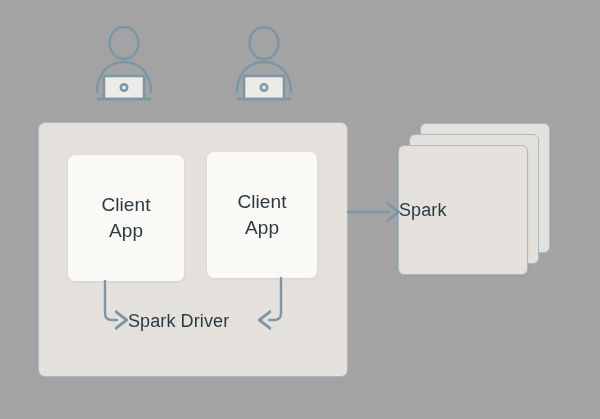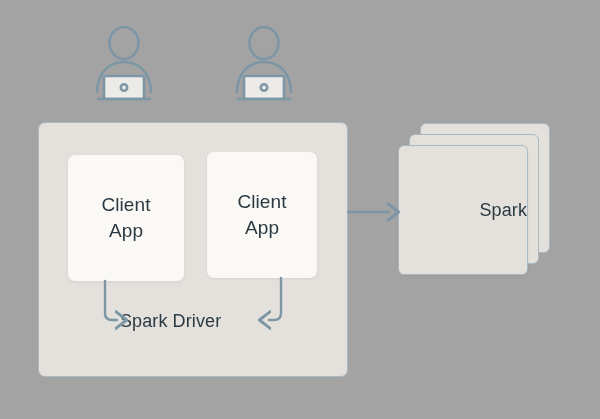--- a/index.html
+++ b/index.html
@@ -57,21 +57,21 @@
     text-align: center;
     font-weight: 400;
     letter-spacing: 0.1px;
   }
   #client-card-1 { left: 68px;  top: 155px; width: 116px; height: 126px; }
   #client-card-2 { left: 207px; top: 152px; width: 110px; height: 126px; }
 
   
   .driver-label {
     position: absolute;
-    left: 120px;
+    left: 128px;
     top: 310px;
     color: #2b3a42;
     font-size: 18px;
     line-height: 22px;
     white-space: nowrap;
     letter-spacing: 0.1px;
   }
 
   
   #connectors {
@@ -94,21 +94,21 @@
     background: #e4e1dc;
     border: 1.5px solid #aab8c2;
     border-radius: 6px;
     box-sizing: border-box;
     width: 130px;
     height: 130px;
   }
   #exec-card-back   { left: 22px; top: 0px;  }
   #exec-card-middle { left: 11px; top: 11px; }
   #exec-card-front  { left: 0px;  top: 22px;
-    display: flex; align-items: center; justify-content: flex-end;
+    display: flex; align-items: center; justify-content: flex-start;
     box-shadow: 0 1px 3px rgba(80,80,80,0.08);
   }
   #exec-card-front .card-label {
     color: #2b3a42;
     font-size: 18px;
     line-height: 25px;
     text-align: center;
     letter-spacing: 0.1px;
   }
 </style>

